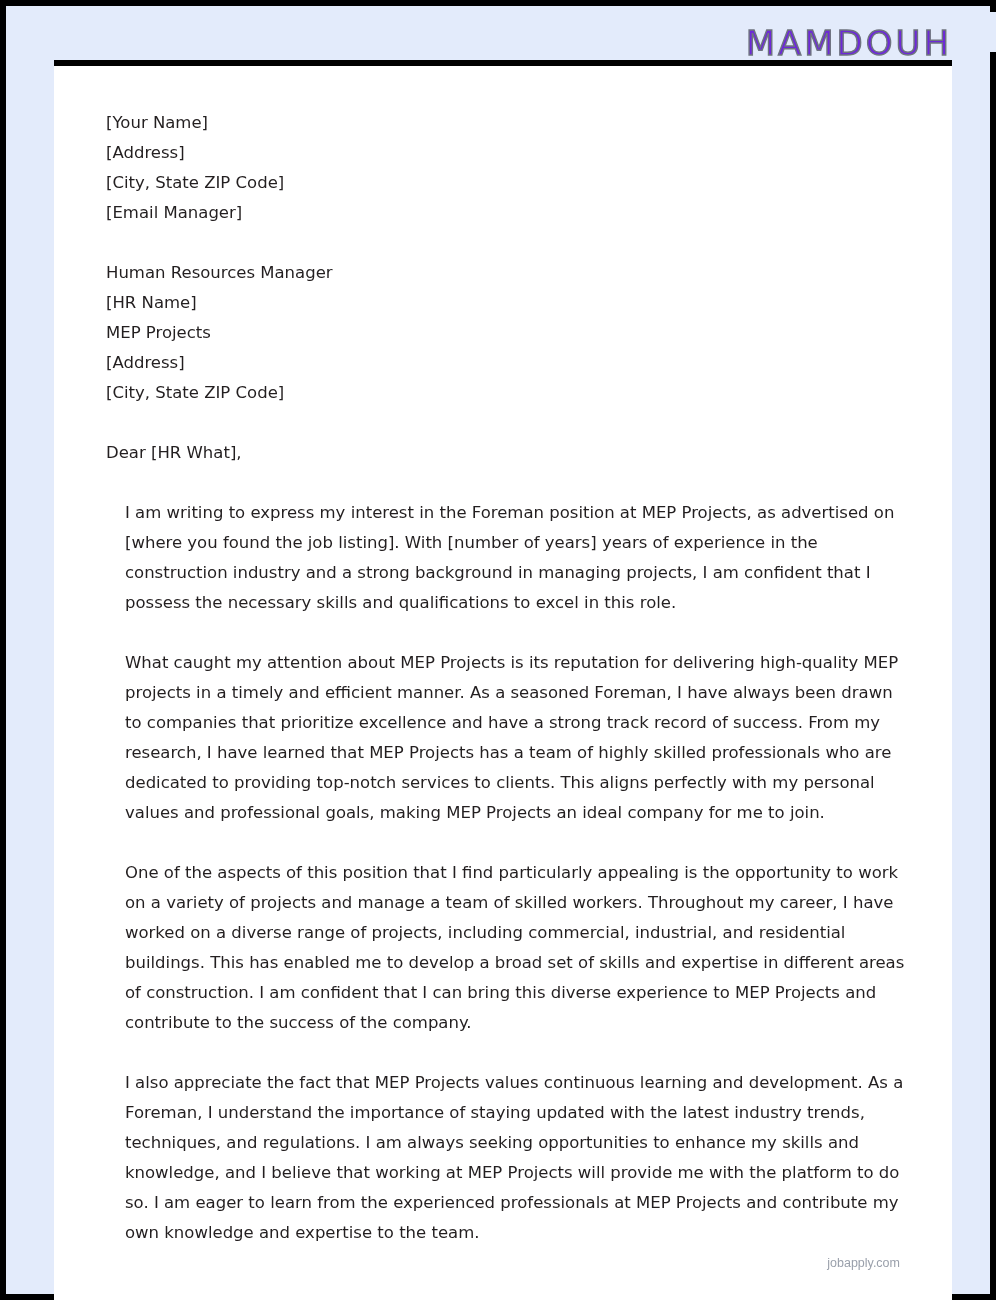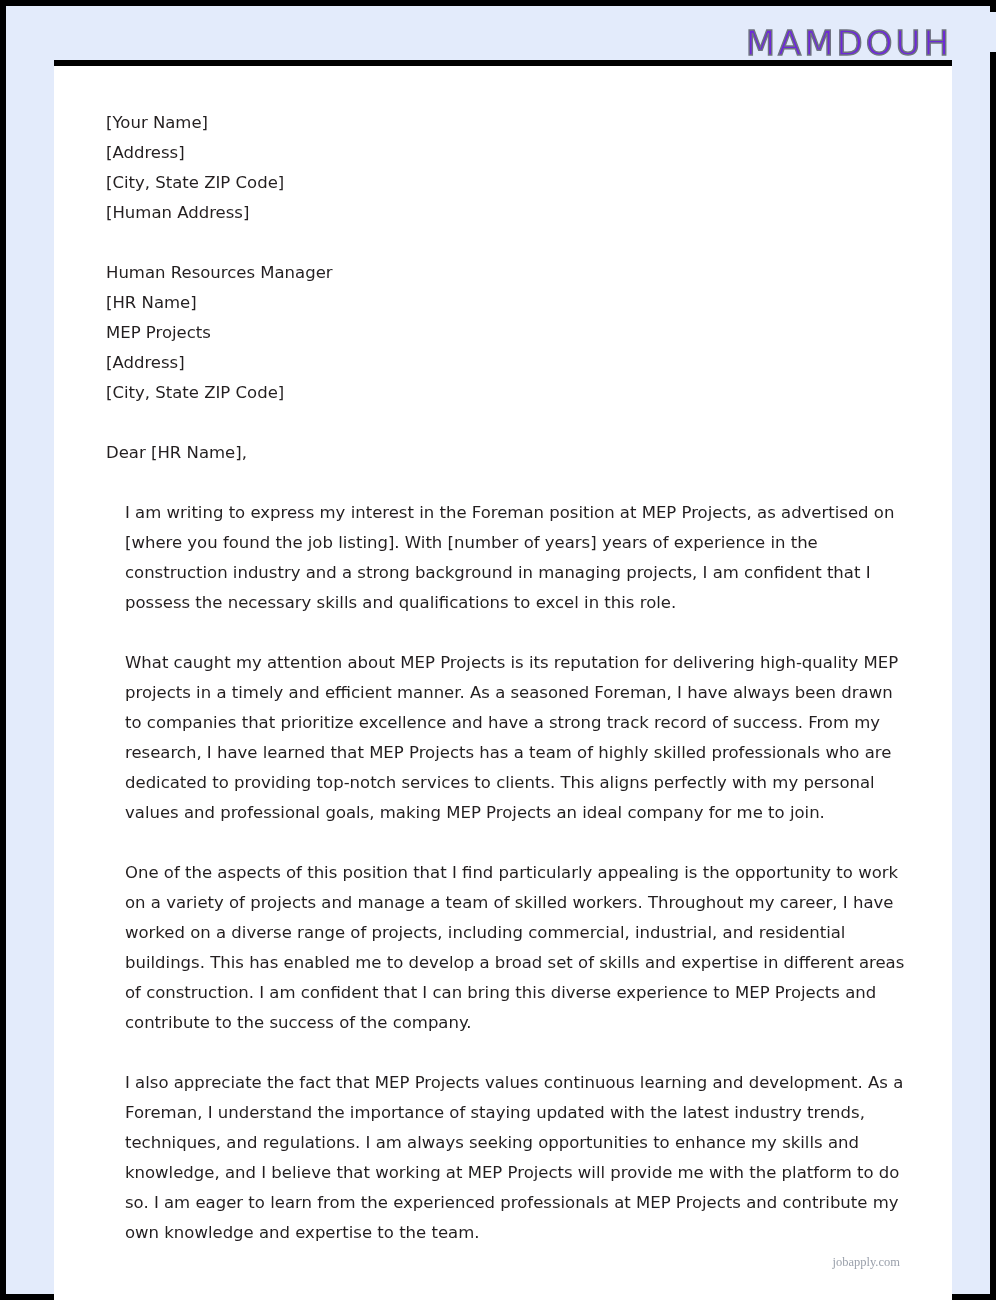--- a/index.html
+++ b/index.html
@@ -81,52 +81,52 @@
     display: block;
     text-align: left;
     margin-left: 19px;
   }
   .watermark {
     position: absolute;
     right: 52px;
     bottom: 30px;
     font-size: 12.5px;
     color: #9aa0ab;
-    font-family: Liberation Serif, serif;
+    font-family: Liberation Sans, sans-serif;
     white-space: nowrap;
   }
 </style>
 </head>
 <body>
 
 <div class="page-frame">
 
   <div class="header-band">
     <div class="brand">MAMDOUH</div>
   </div>
 
   <div class="letter-sheet">
     <div class="letter-body">
 
       <span class="addr-line">[Your Name]</span>
       <span class="addr-line">[Address]</span>
       <span class="addr-line">[City, State ZIP Code]</span>
-      <span class="addr-line">[Human Address]</span>
+      <span class="addr-line">[Email Manager]</span>
 
       <span class="blank-line"></span>
 
       <span class="addr-line">Human Resources Manager</span>
       <span class="addr-line">[HR Name]</span>
       <span class="addr-line">MEP Projects</span>
       <span class="addr-line">[Address]</span>
       <span class="addr-line">[City, State ZIP Code]</span>
 
       <span class="blank-line"></span>
 
-      <span class="salutation">Dear [HR Name],</span>
+      <span class="salutation">Dear [HR What],</span>
 
       <span class="blank-line"></span>
 
       <span class="para">I am writing to express my interest in the Foreman position at MEP Projects, as advertised on [where you found the job listing]. With [number of years] years of experience in the construction industry and a strong background in managing projects, I am confident that I possess the necessary skills and qualifications to excel in this role.</span>
 
       <span class="blank-line"></span>
 
       <span class="para">What caught my attention about MEP Projects is its reputation for delivering high-quality MEP projects in a timely and efficient manner. As a seasoned Foreman, I have always been drawn to companies that prioritize excellence and have a strong track record of success. From my research, I have learned that MEP Projects has a team of highly skilled professionals who are dedicated to providing top-notch services to clients. This aligns perfectly with my personal values and professional goals, making MEP Projects an ideal company for me to join.</span>
 
       <span class="blank-line"></span>

